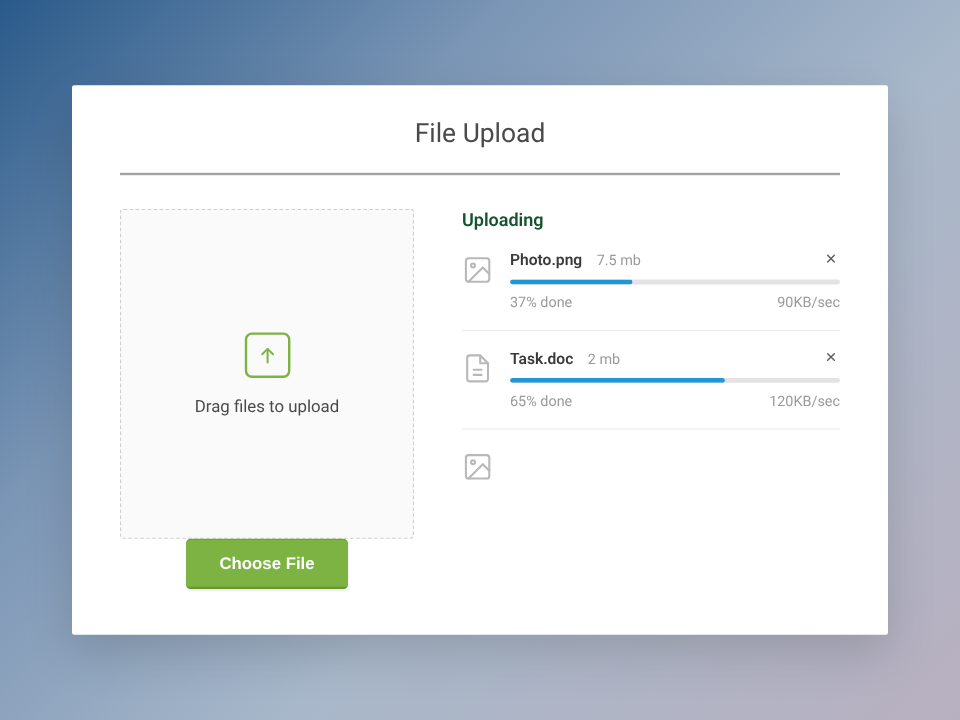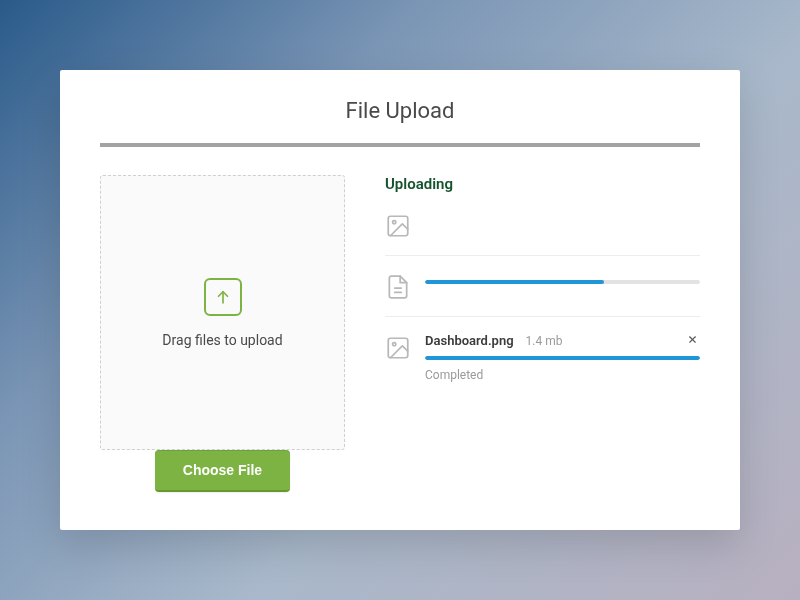--- a/index.html
+++ b/index.html
@@ -18,21 +18,21 @@
       border-radius: 2px;
       box-shadow: 0 15px 40px rgba(0,0,0,0.15);
       padding: 28px 40px 38px 40px;
     }
     .title {
       text-align: center;
       font-size: 22px;
       font-weight: 400;
       color: #4a4a4a;
       padding-bottom: 20px;
-      border-bottom: 4px solid #a3a3a3;
+      border-bottom: 2px solid #a3a3a3;
       margin-bottom: 28px;
     }
     .content {
       display: flex;
       gap: 40px;
     }
     .left {
       width: 245px;
       display: flex;
       flex-direction: column;
@@ -169,56 +169,70 @@
     </div>
     <div class="right">
       <div class="section-heading">Uploading</div>
       <div id="file-list">
           <div class="file-item">
     <div class="file-icon"><svg width="26" height="26" viewBox="0 0 24 24" fill="none" stroke="#b8b8b8" stroke-width="1.6" stroke-linecap="round" stroke-linejoin="round">
                 <rect x="3" y="3" width="18" height="18" rx="2"></rect>
                 <circle cx="8.5" cy="8.5" r="1.5"></circle>
                 <polyline points="21 15 16 10 5 21"></polyline>
               </svg></div>
+    <div class="file-body">
+      <div class="file-row1">
+        <span class="file-name">Photo.png</span>
+        <span class="file-size">7.5 mb</span>
+        <span class="file-close">
+          <svg width="11" height="11" viewBox="0 0 24 24" fill="none" stroke="#5a5a5a" stroke-width="2.5" stroke-linecap="round">
+                    <line x1="18" y1="6" x2="6" y2="18"></line>
+                    <line x1="6" y1="6" x2="18" y2="18"></line>
+                  </svg>
+        </span>
+      </div>
+      <div class="progress-track">
+        <div class="progress-fill" style="width:37%"></div>
+      </div>
+      <div class="file-row2">
+        <span>37% done</span>
+        <span>90KB/sec</span>
+      </div>
+    </div>
   </div>
           <div class="file-item">
     <div class="file-icon"><svg width="26" height="26" viewBox="0 0 24 24" fill="none" stroke="#b8b8b8" stroke-width="1.6" stroke-linecap="round" stroke-linejoin="round">
                 <path d="M14 2H6a2 2 0 0 0-2 2v16a2 2 0 0 0 2 2h12a2 2 0 0 0 2-2V8z"></path>
                 <polyline points="14 2 14 8 20 8"></polyline>
                 <line x1="9" y1="13" x2="15" y2="13"></line>
                 <line x1="9" y1="17" x2="15" y2="17"></line>
               </svg></div>
     <div class="file-body">
+      <div class="file-row1">
+        <span class="file-name">Task.doc</span>
+        <span class="file-size">2 mb</span>
+        <span class="file-close">
+          <svg width="11" height="11" viewBox="0 0 24 24" fill="none" stroke="#5a5a5a" stroke-width="2.5" stroke-linecap="round">
+                    <line x1="18" y1="6" x2="6" y2="18"></line>
+                    <line x1="6" y1="6" x2="18" y2="18"></line>
+                  </svg>
+        </span>
+      </div>
       <div class="progress-track">
         <div class="progress-fill" style="width:65%"></div>
+      </div>
+      <div class="file-row2">
+        <span>65% done</span>
+        <span>120KB/sec</span>
       </div>
     </div>
   </div>
           <div class="file-item">
     <div class="file-icon"><svg width="26" height="26" viewBox="0 0 24 24" fill="none" stroke="#b8b8b8" stroke-width="1.6" stroke-linecap="round" stroke-linejoin="round">
                 <rect x="3" y="3" width="18" height="18" rx="2"></rect>
                 <circle cx="8.5" cy="8.5" r="1.5"></circle>
                 <polyline points="21 15 16 10 5 21"></polyline>
               </svg></div>
-    <div class="file-body">
-      <div class="file-row1">
-        <span class="file-name">Dashboard.png</span>
-        <span class="file-size">1.4 mb</span>
-        <span class="file-close">
-          <svg width="11" height="11" viewBox="0 0 24 24" fill="none" stroke="#5a5a5a" stroke-width="2.5" stroke-linecap="round">
-                    <line x1="18" y1="6" x2="6" y2="18"></line>
-                    <line x1="6" y1="6" x2="18" y2="18"></line>
-                  </svg>
-        </span>
-      </div>
-      <div class="progress-track">
-        <div class="progress-fill" style="width:100%"></div>
-      </div>
-      <div class="file-row2">
-        <span>Completed</span>
-        <span></span>
-      </div>
-    </div>
   </div>
         </div>
     </div>
   </div>
 </div>
 
 </body></html>

